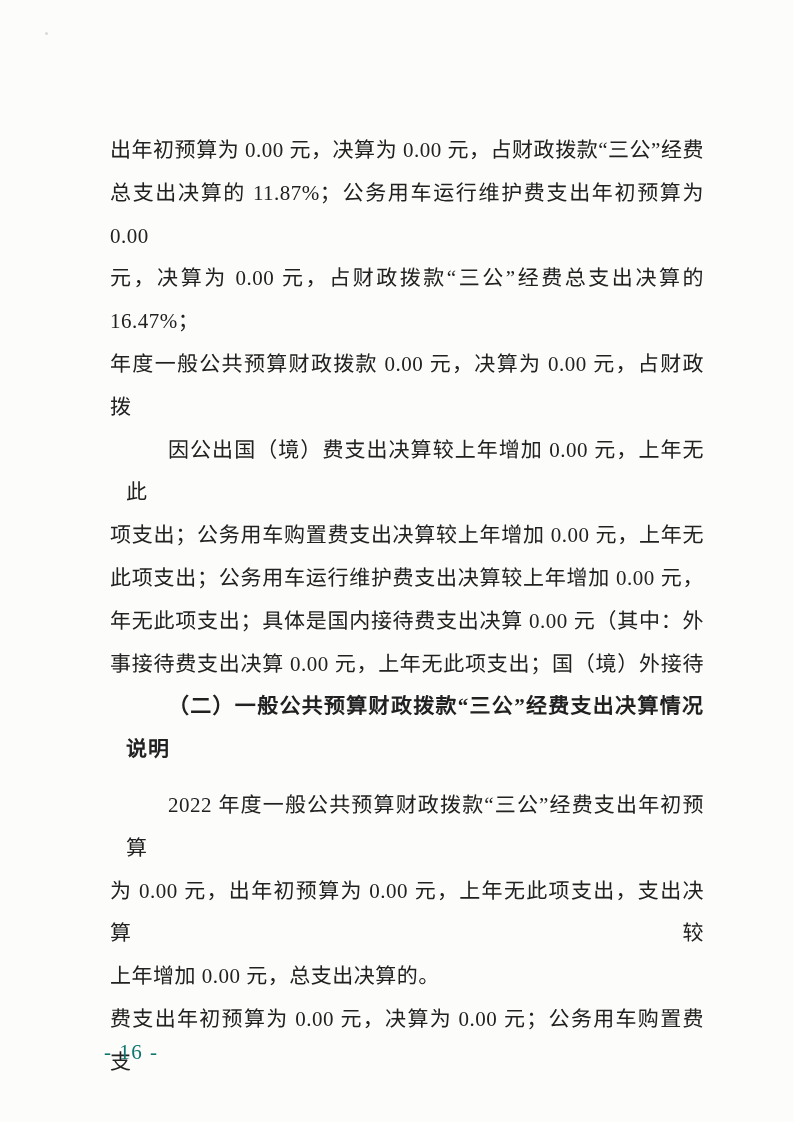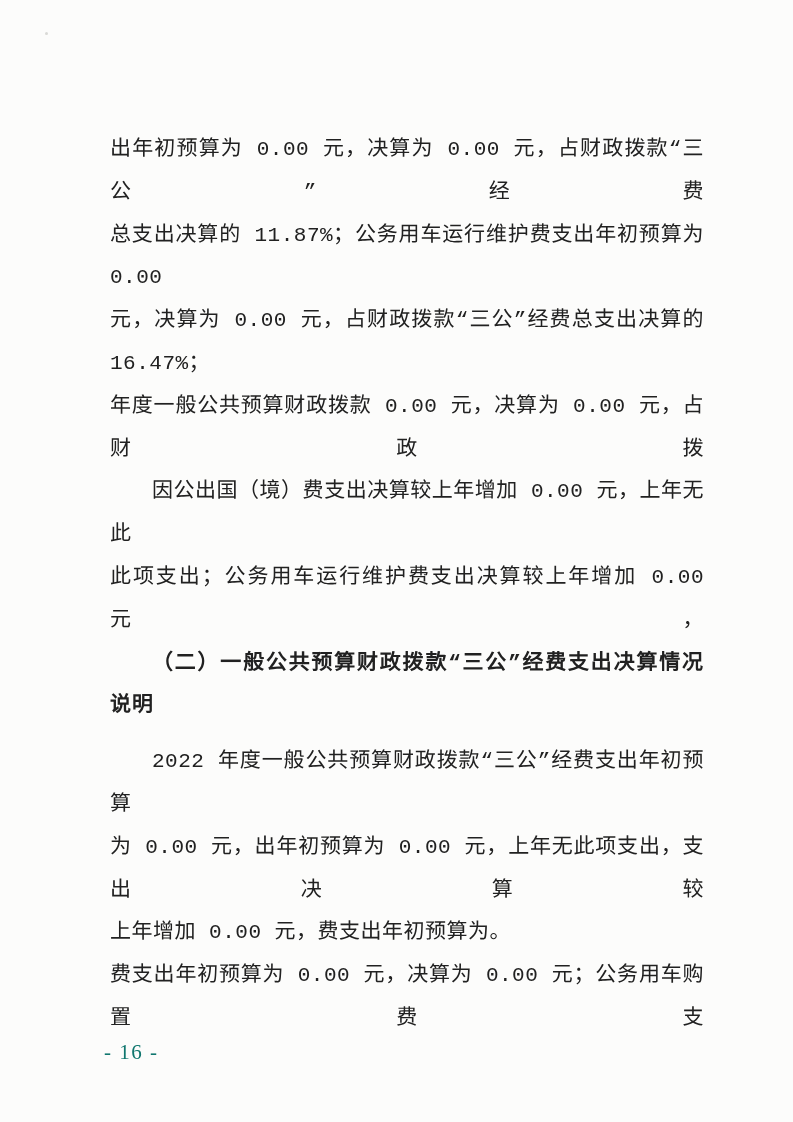--- a/index.html
+++ b/index.html
@@ -26,27 +26,27 @@
     width: 594px;
     font-size: 21px;
     line-height: 42.8px;
     letter-spacing: 0.5px;
     color: var(--ink);
   }
   .line {
     text-align: justify;
     text-justify: inter-character;
     white-space: normal;
-    font-family: Liberation Mono, monospace;
   }
   .line.stretch {
     text-align-last: justify;
   }
   .line.indent {
     text-indent: 42px;
+    margin-left: 16px;
   }
   .line.heading {
     font-weight: bold;
     letter-spacing: 1px;
   }
   .line.space-before {
     margin-top: 13px;
   }
   .page-number {
     position: absolute;
@@ -71,21 +71,24 @@
 <body>
 
 <div class="page">
   <div class="scan-speck"></div>
   <div class="doc-body">
       <div class="line stretch">出年初预算为 0.00 元，决算为 0.00 元，占财政拨款“三公”经费</div>
       <div class="line stretch">总支出决算的 11.87%；公务用车运行维护费支出年初预算为 0.00</div>
       <div class="line stretch">元，决算为 0.00 元，占财政拨款“三公”经费总支出决算的 16.47%；</div>
       <div class="line stretch">年度一般公共预算财政拨款 0.00 元，决算为 0.00 元，占财政拨</div>
       <div class="line indent stretch">因公出国（境）费支出决算较上年增加 0.00 元，上年无此</div>
+      <div class="line stretch">项支出；公务用车购置费支出决算较上年增加 0.00 元，上年无</div>
       <div class="line stretch">此项支出；公务用车运行维护费支出决算较上年增加 0.00 元，</div>
+      <div class="line stretch">年无此项支出；具体是国内接待费支出决算 0.00 元（其中：外</div>
+      <div class="line stretch">事接待费支出决算 0.00 元，上年无此项支出；国（境）外接待</div>
       <div class="line indent heading">（二）一般公共预算财政拨款“三公”经费支出决算情况说明</div>
       <div class="line indent stretch space-before">2022 年度一般公共预算财政拨款“三公”经费支出年初预算</div>
       <div class="line stretch">为 0.00 元，出年初预算为 0.00 元，上年无此项支出，支出决算较</div>
-      <div class="line">上年增加 0.00 元，费支出年初预算为。</div>
+      <div class="line">上年增加 0.00 元，总支出决算的。</div>
       <div class="line stretch">费支出年初预算为 0.00 元，决算为 0.00 元；公务用车购置费支</div>
     </div>
   <div class="page-number">- 16 -</div>
 </div>
 
 </body></html>

